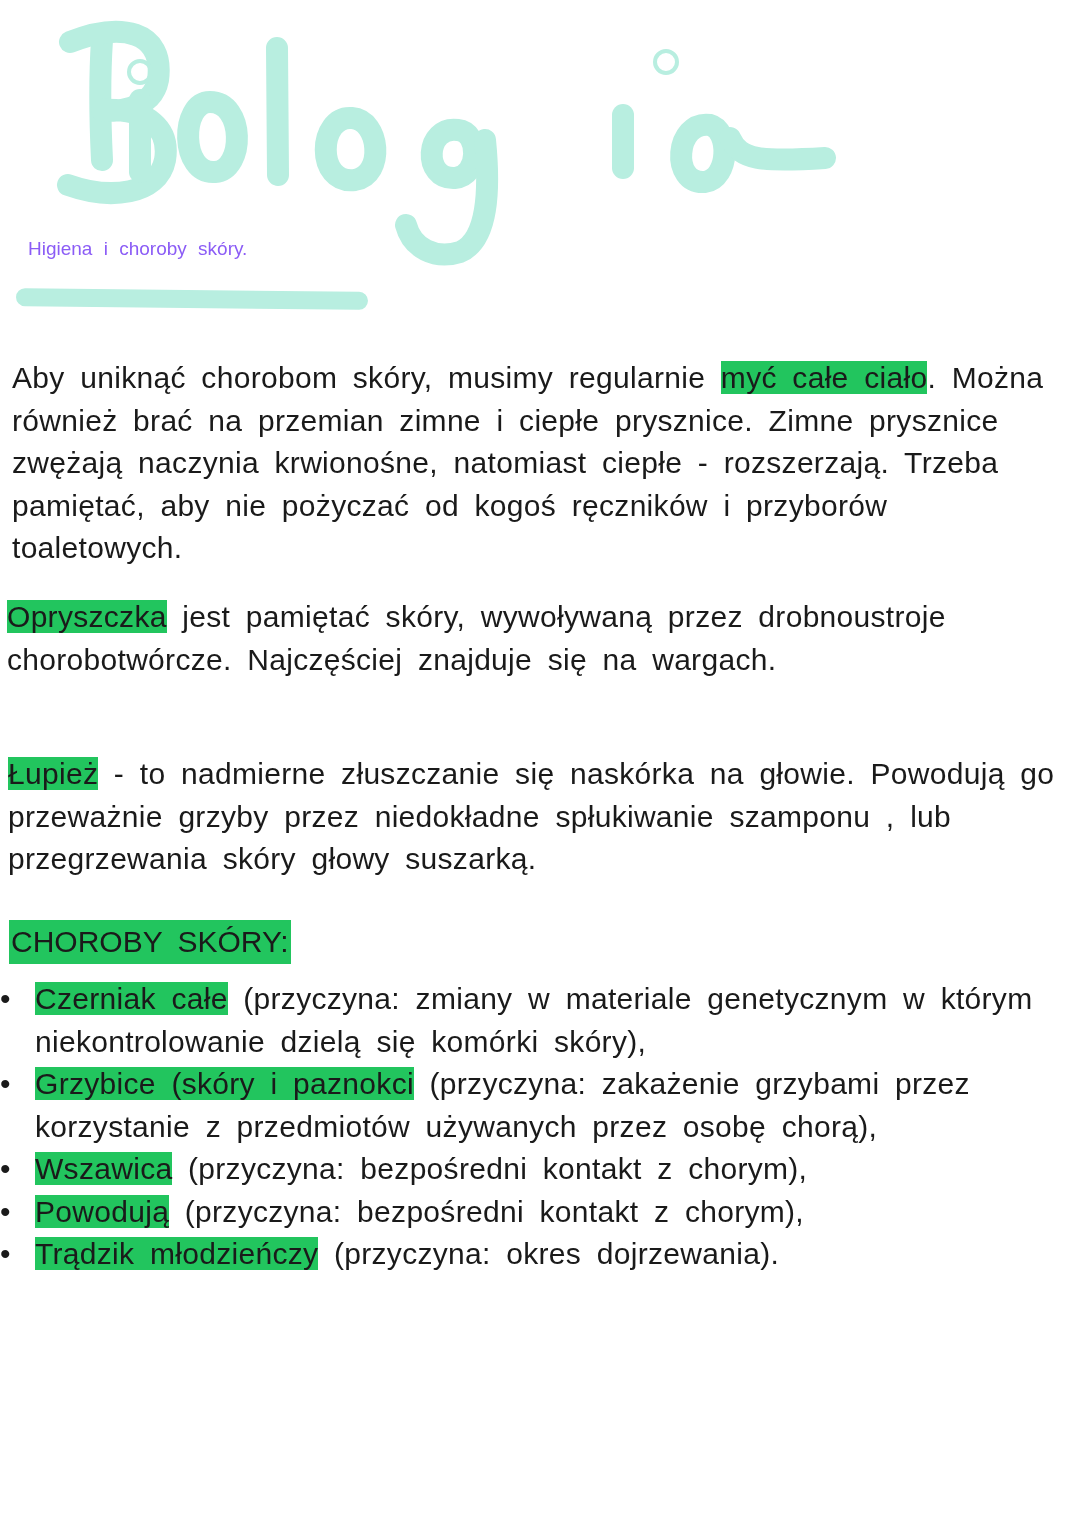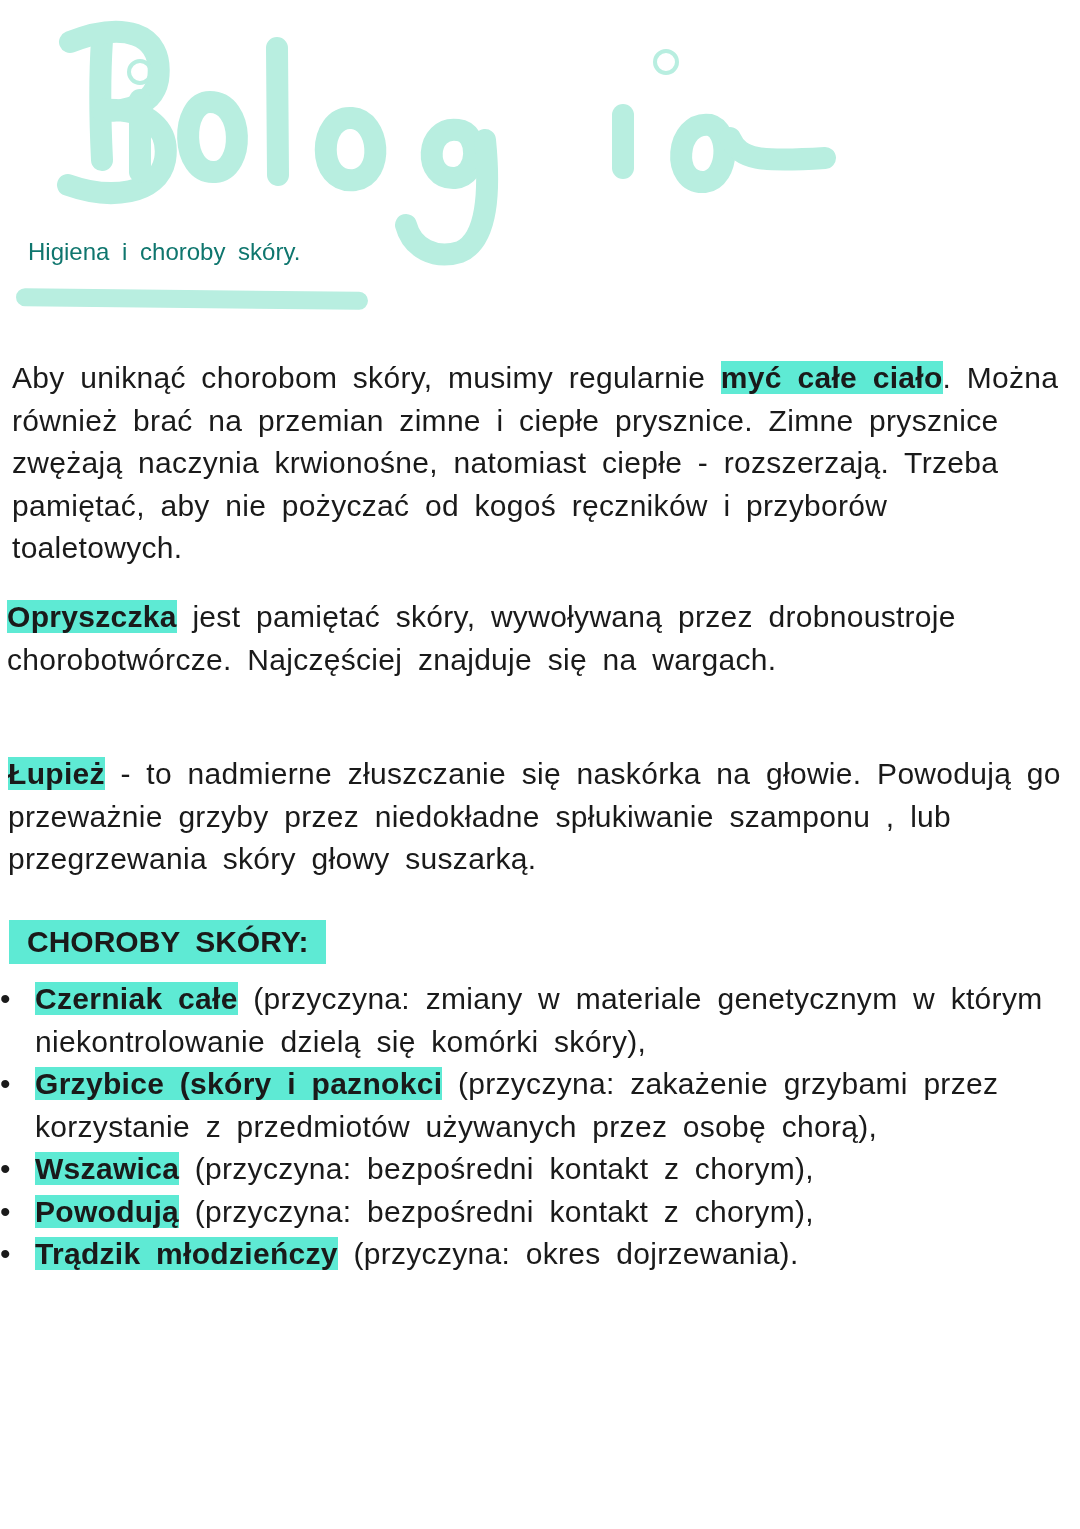--- a/index.html
+++ b/index.html
@@ -1,27 +1,27 @@
 <!DOCTYPE html>
 <html><head>
 <meta charset="utf-8">
 <style>
   html, body { margin: 0; padding: 0; background: #ffffff; }
   body { width: 1080px; height: 1529px; position: relative; overflow: hidden;
          font-family: "Liberation Sans", "DejaVu Sans", sans-serif; color: #1a1a1a; }
   .title-svg { position: absolute; left: 40px; top: 20px; }
-  .subtitle { position: absolute; left: 28px; top: 238px; font-size: 24px; color: #0f766e; word-spacing: 6px; }
+  .subtitle { position: absolute; left: 28px; top: 238px; font-size: 19px; color: #8b5cf6; word-spacing: 6px; }
   .underline { position: absolute; left: 16px; top: 290px; width: 352px; height: 18px;
                background: #b8eee0; border-radius: 10px; transform: rotate(0.6deg); }
   .para { position: absolute; font-size: 30px; line-height: 42.5px; word-spacing: 7px; letter-spacing: 0.3px; margin: 0; }
-  .hl { background: #5eead4; font-weight: bold; }
+  .hl { background: #22c55e; }
   .p1 { left: 12px; top: 357px; width: 1060px; }
   .p2 { left: 7px;  top: 596px; width: 1060px; }
   .p3 { left: 8px; top: 753px; width: 1060px; }
-  .heading { position: absolute; left: 9px; top: 920px; font-size: 30px; line-height: 44px; padding: 0 18px; word-spacing: 7px; }
+  .heading { position: absolute; left: 9px; top: 920px; font-size: 30px; line-height: 44px; padding: 0 2px; word-spacing: 7px; }
   ul.list { position: absolute; left: 0; top: 978px; margin: 0; padding: 0; list-style: none; width: 1070px; }
   ul.list li { position: relative; padding-left: 35px; font-size: 30px; line-height: 42.5px; word-spacing: 7px; letter-spacing: 0.3px; }
   ul.list li .bullet { position: absolute; left: 0; top: 0; }
 </style>
 </head>
 <body>
 
 <svg class="title-svg" width="800" height="260" viewBox="0 0 800 260">
   <g fill="none" stroke="#b8eee0" stroke-width="22" stroke-linecap="round" stroke-linejoin="round">
 

